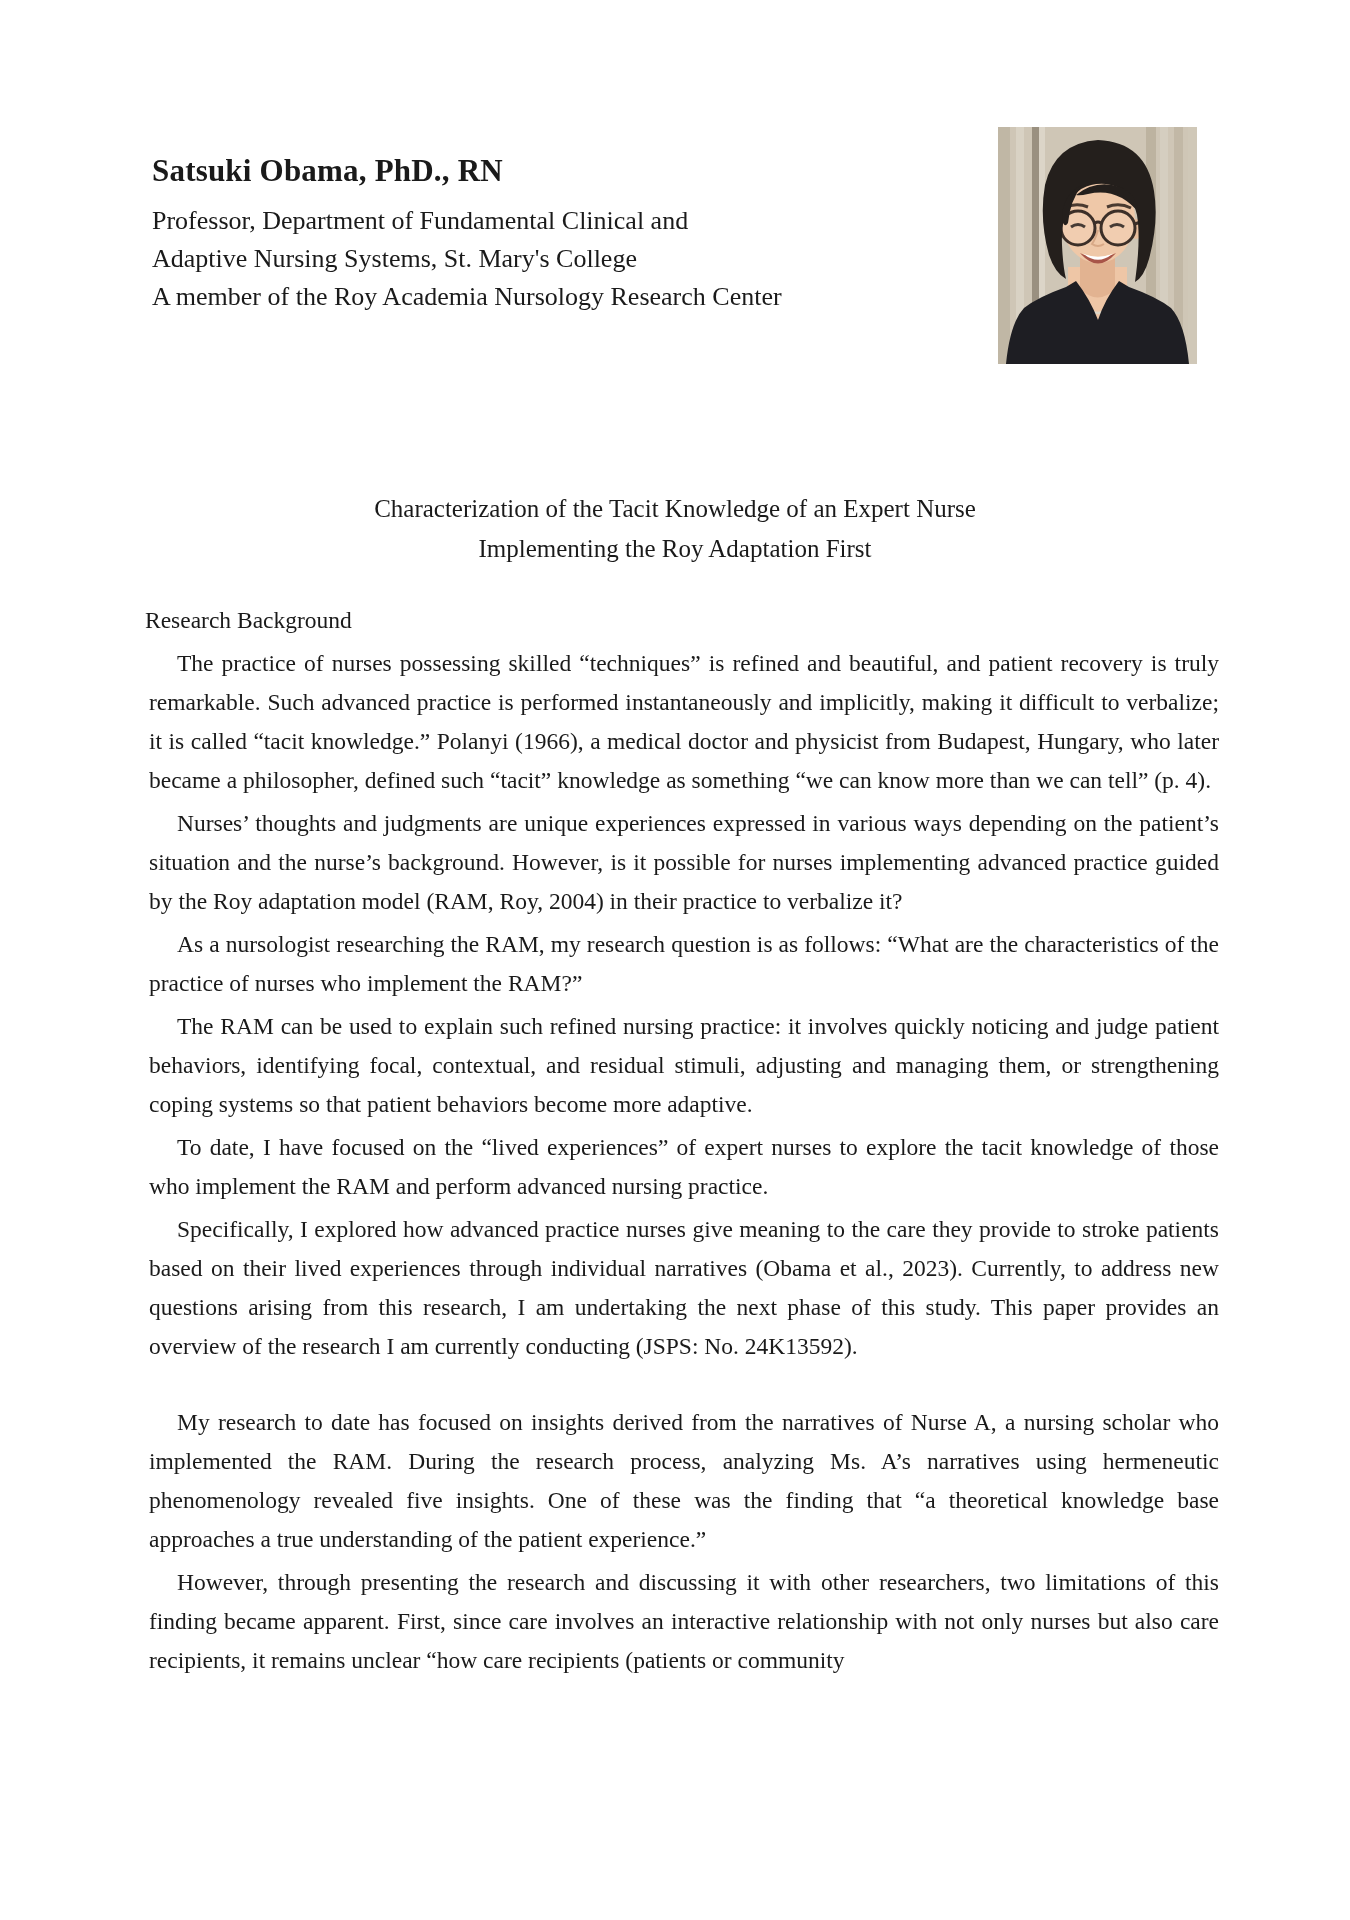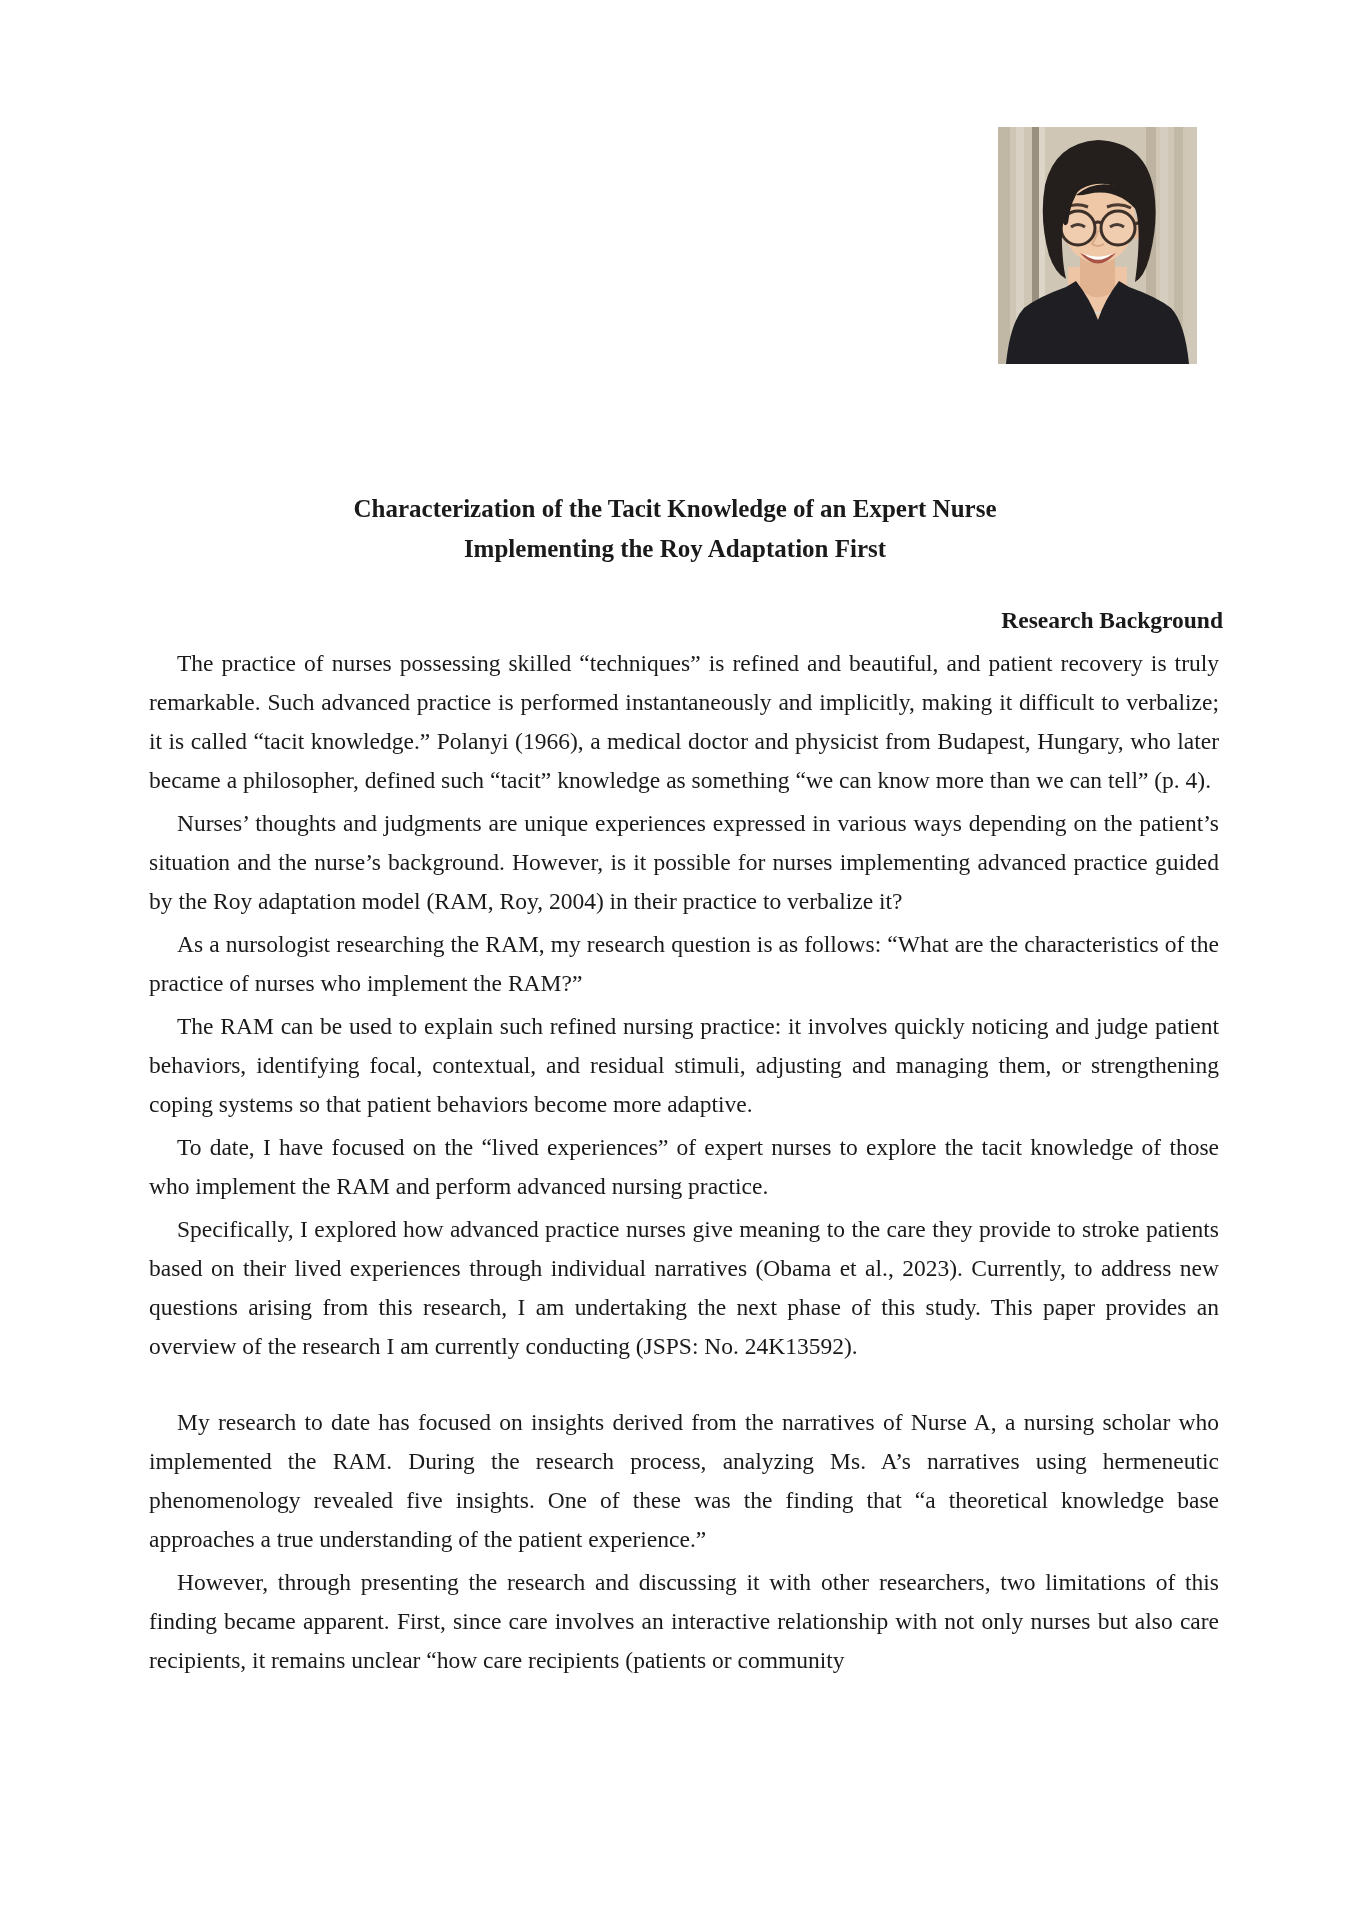--- a/index.html
+++ b/index.html
@@ -13,35 +13,41 @@
   }
   .author-block { position:absolute; left:152px; top:152px; }
   .author-name  { font-size:31px; font-weight:bold; line-height:38px; margin-bottom:12px; letter-spacing:0.2px; }
   .author-line  { font-size:26px; line-height:38px; }
   .photo {
     position:absolute; left:998px; top:127px; width:199px; height:237px;
   }
   .photo svg { display:block; }
   .title-block {
     position:absolute; left:136px; top:489px; width:1078px;
-    text-align:center; font-weight:bold; font-size:25px; line-height:40px;
+    text-align:center; font-weight:normal; font-size:25px; line-height:40px;
   }
   .main {
     position:absolute; left:145px; top:601px; width:1078px;
     font-size:23.5px; line-height:39px; text-align:justify;
   }
-  .section-heading { text-align:right; font-weight:bold; text-indent:0; }
+  .section-heading { text-align:left; font-weight:normal; text-indent:0; }
   .main p { margin:4px; text-indent:28px; }
   .section2 { margin-top:37px; }
 </style>
 </head>
 <body>
 
 <div class="page">
 
+  <div class="author-block">
+    <div class="author-name">Satsuki Obama, PhD., RN</div>
+    <div class="author-line">Professor, Department of Fundamental Clinical and</div>
+    <div class="author-line">Adaptive Nursing Systems, St. Mary's College</div>
+    <div class="author-line">A member of the Roy Academia Nursology Research Center</div>
+  </div>
 
   <div class="photo">
     <svg viewBox="0 0 199 237" width="199" height="237" aria-hidden="true">
 
       <rect x="0" y="0" width="199" height="237" fill="#cfc6b6"></rect>
       <rect x="0" y="0" width="12" height="237" fill="#c0b7a5"></rect>
       <rect x="18" y="0" width="8" height="237" fill="#d9d2c4"></rect>
       <rect x="34" y="0" width="7" height="237" fill="#9a9080"></rect>
       <rect x="41" y="0" width="6" height="237" fill="#dcd5c8"></rect>
       <rect x="148" y="0" width="10" height="237" fill="#bdb3a0"></rect>

